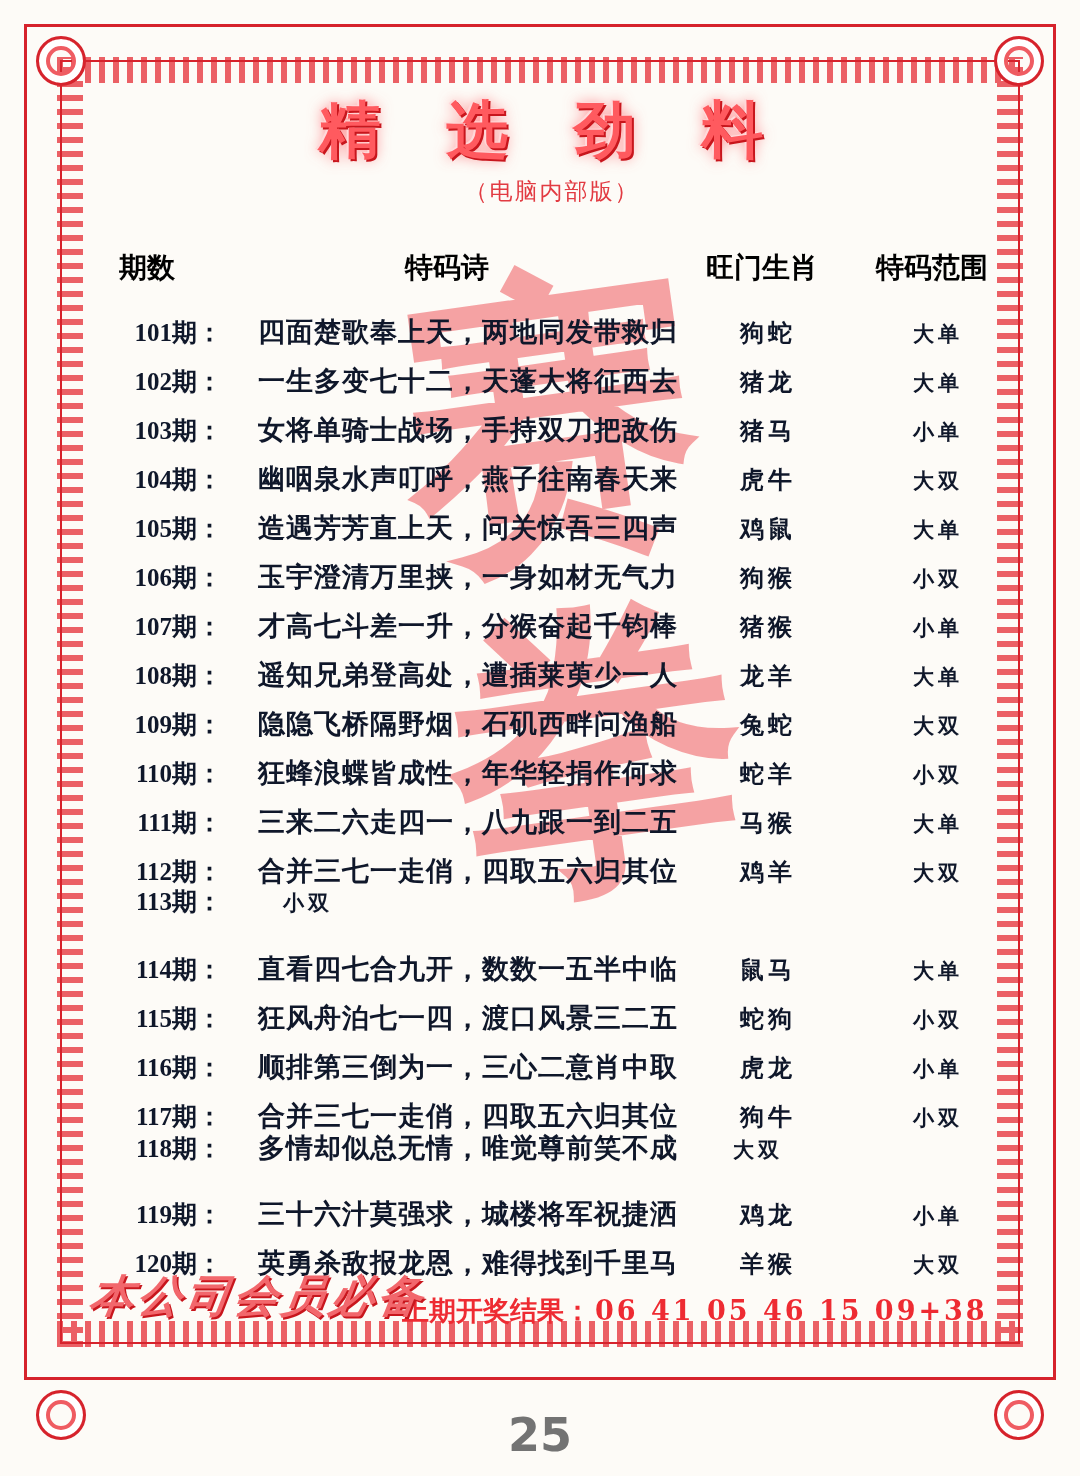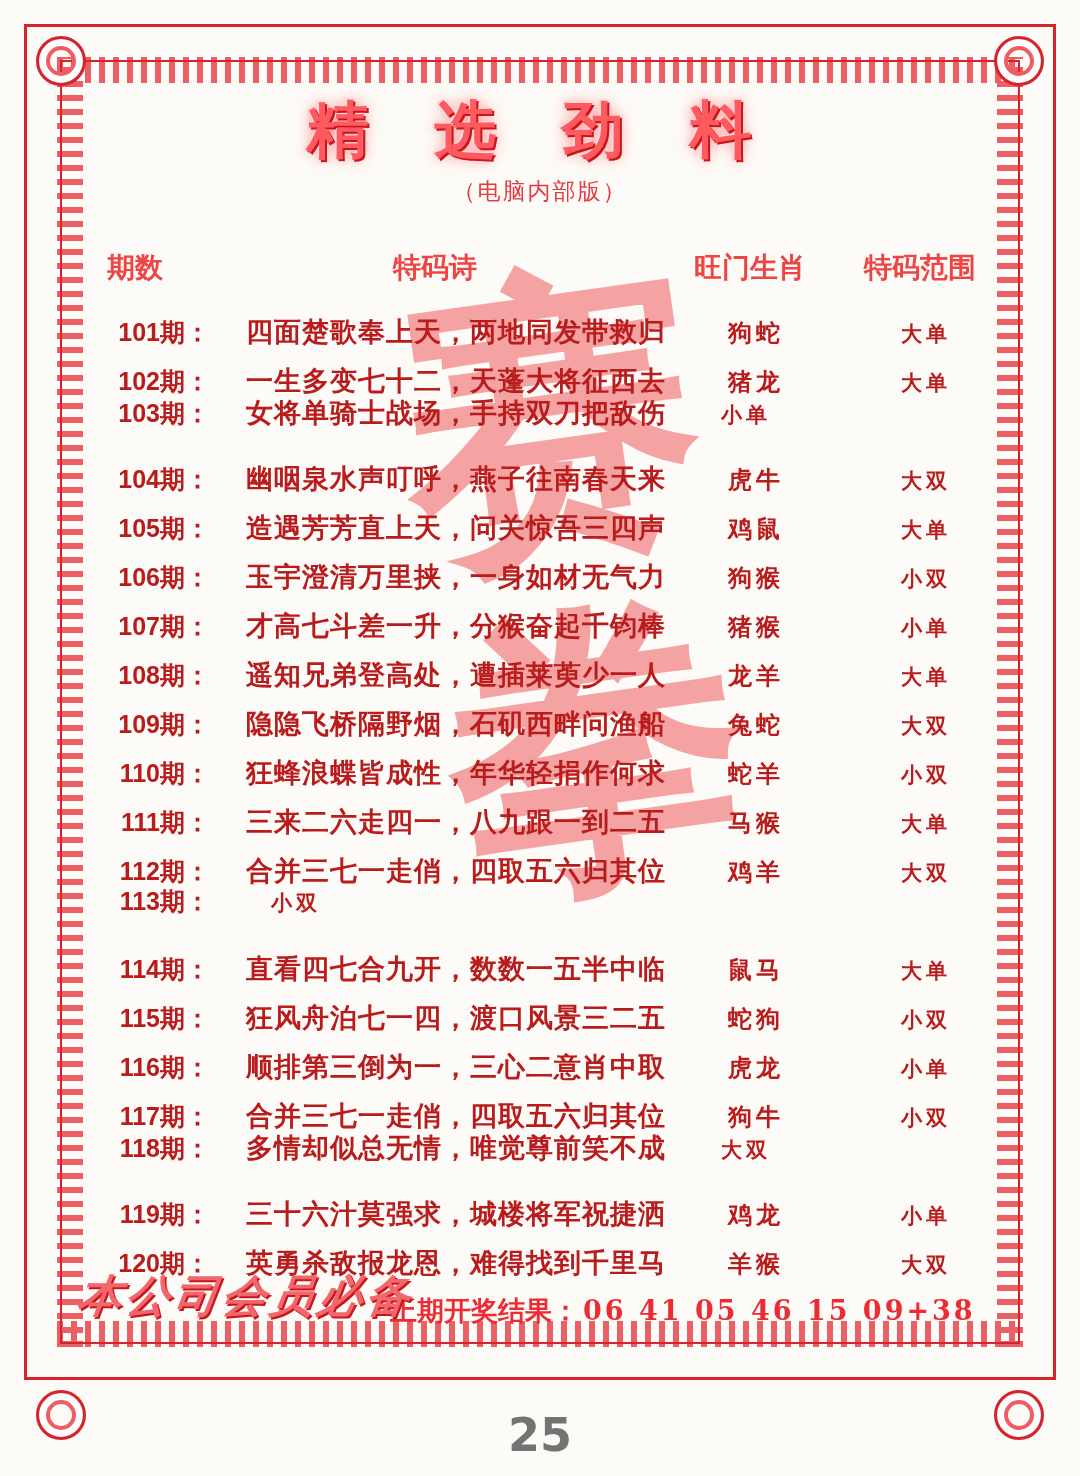--- a/index.html
+++ b/index.html
@@ -79,21 +79,21 @@
     line-height: 330px;
     letter-spacing: 10px;
     transform: rotate(-8deg);
     text-align: center;
   }
   .watermark span { display: block; }
 
   
   .content {
     position: absolute;
-    left: 60px; top: 60px;
+    left: 72px; top: 60px;
     width: 960px; height: 1284px;
     z-index: 5;
   }
   .title {
     text-align: center;
     margin-top: 28px;
     font-family: "DejaVu Serif", "Liberation Serif", serif;
     font-weight: bold;
     font-size: 62px;
     letter-spacing: 22px;
@@ -113,35 +113,35 @@
   }
 
   
   .col-head {
     margin-top: 22px;
     display: flex;
     align-items: baseline;
     font-family: "DejaVu Serif", "Liberation Serif", serif;
     font-weight: bold;
     font-size: 28px;
-    color: #ef4444;
+    color: #000000;
   }
   .c-issue   { width: 150px; text-align: center; }
   .c-poem    { width: 450px; text-align: center; }
   .c-zodiac  { width: 180px; text-align: center; margin-top: 20px; }
   .c-range   { width: 160px; text-align: center; }
 
   
   .rows { margin-top: 10px; }
   .row {
     display: flex;
     align-items: baseline;
     height: 49px;
-    font-family: Liberation Sans, sans-serif;
-    color: #b91c1c;
+    font-family: Liberation Serif, serif;
+    color: #0f172a;
   }
   .row .c-issue {
     font-size: 25px;
     font-weight: bold;
     text-align: right;
     padding-right: 6px;
     white-space: nowrap;
   }
   .row .c-poem {
     font-size: 27px;
@@ -239,20 +239,21 @@
       </div>
       <div class="row">
         <div class="c-issue">102期：</div>
         <div class="c-poem">一生多变七十二，天蓬大将征西去</div>
         <div class="c-zodiac">猪龙</div>
         <div class="c-range">大单</div>
       </div>
       <div class="row">
         <div class="c-issue">103期：</div>
         <div class="c-poem">女将单骑士战场，手持双刀把敌伤</div>
+        <div class="c-zodiac">猪马</div>
         <div class="c-range">小单</div>
       </div>
       <div class="row">
         <div class="c-issue">104期：</div>
         <div class="c-poem">幽咽泉水声叮呼，燕子往南春天来</div>
         <div class="c-zodiac">虎牛</div>
         <div class="c-range">大双</div>
       </div>
       <div class="row">
         <div class="c-issue">105期：</div>

